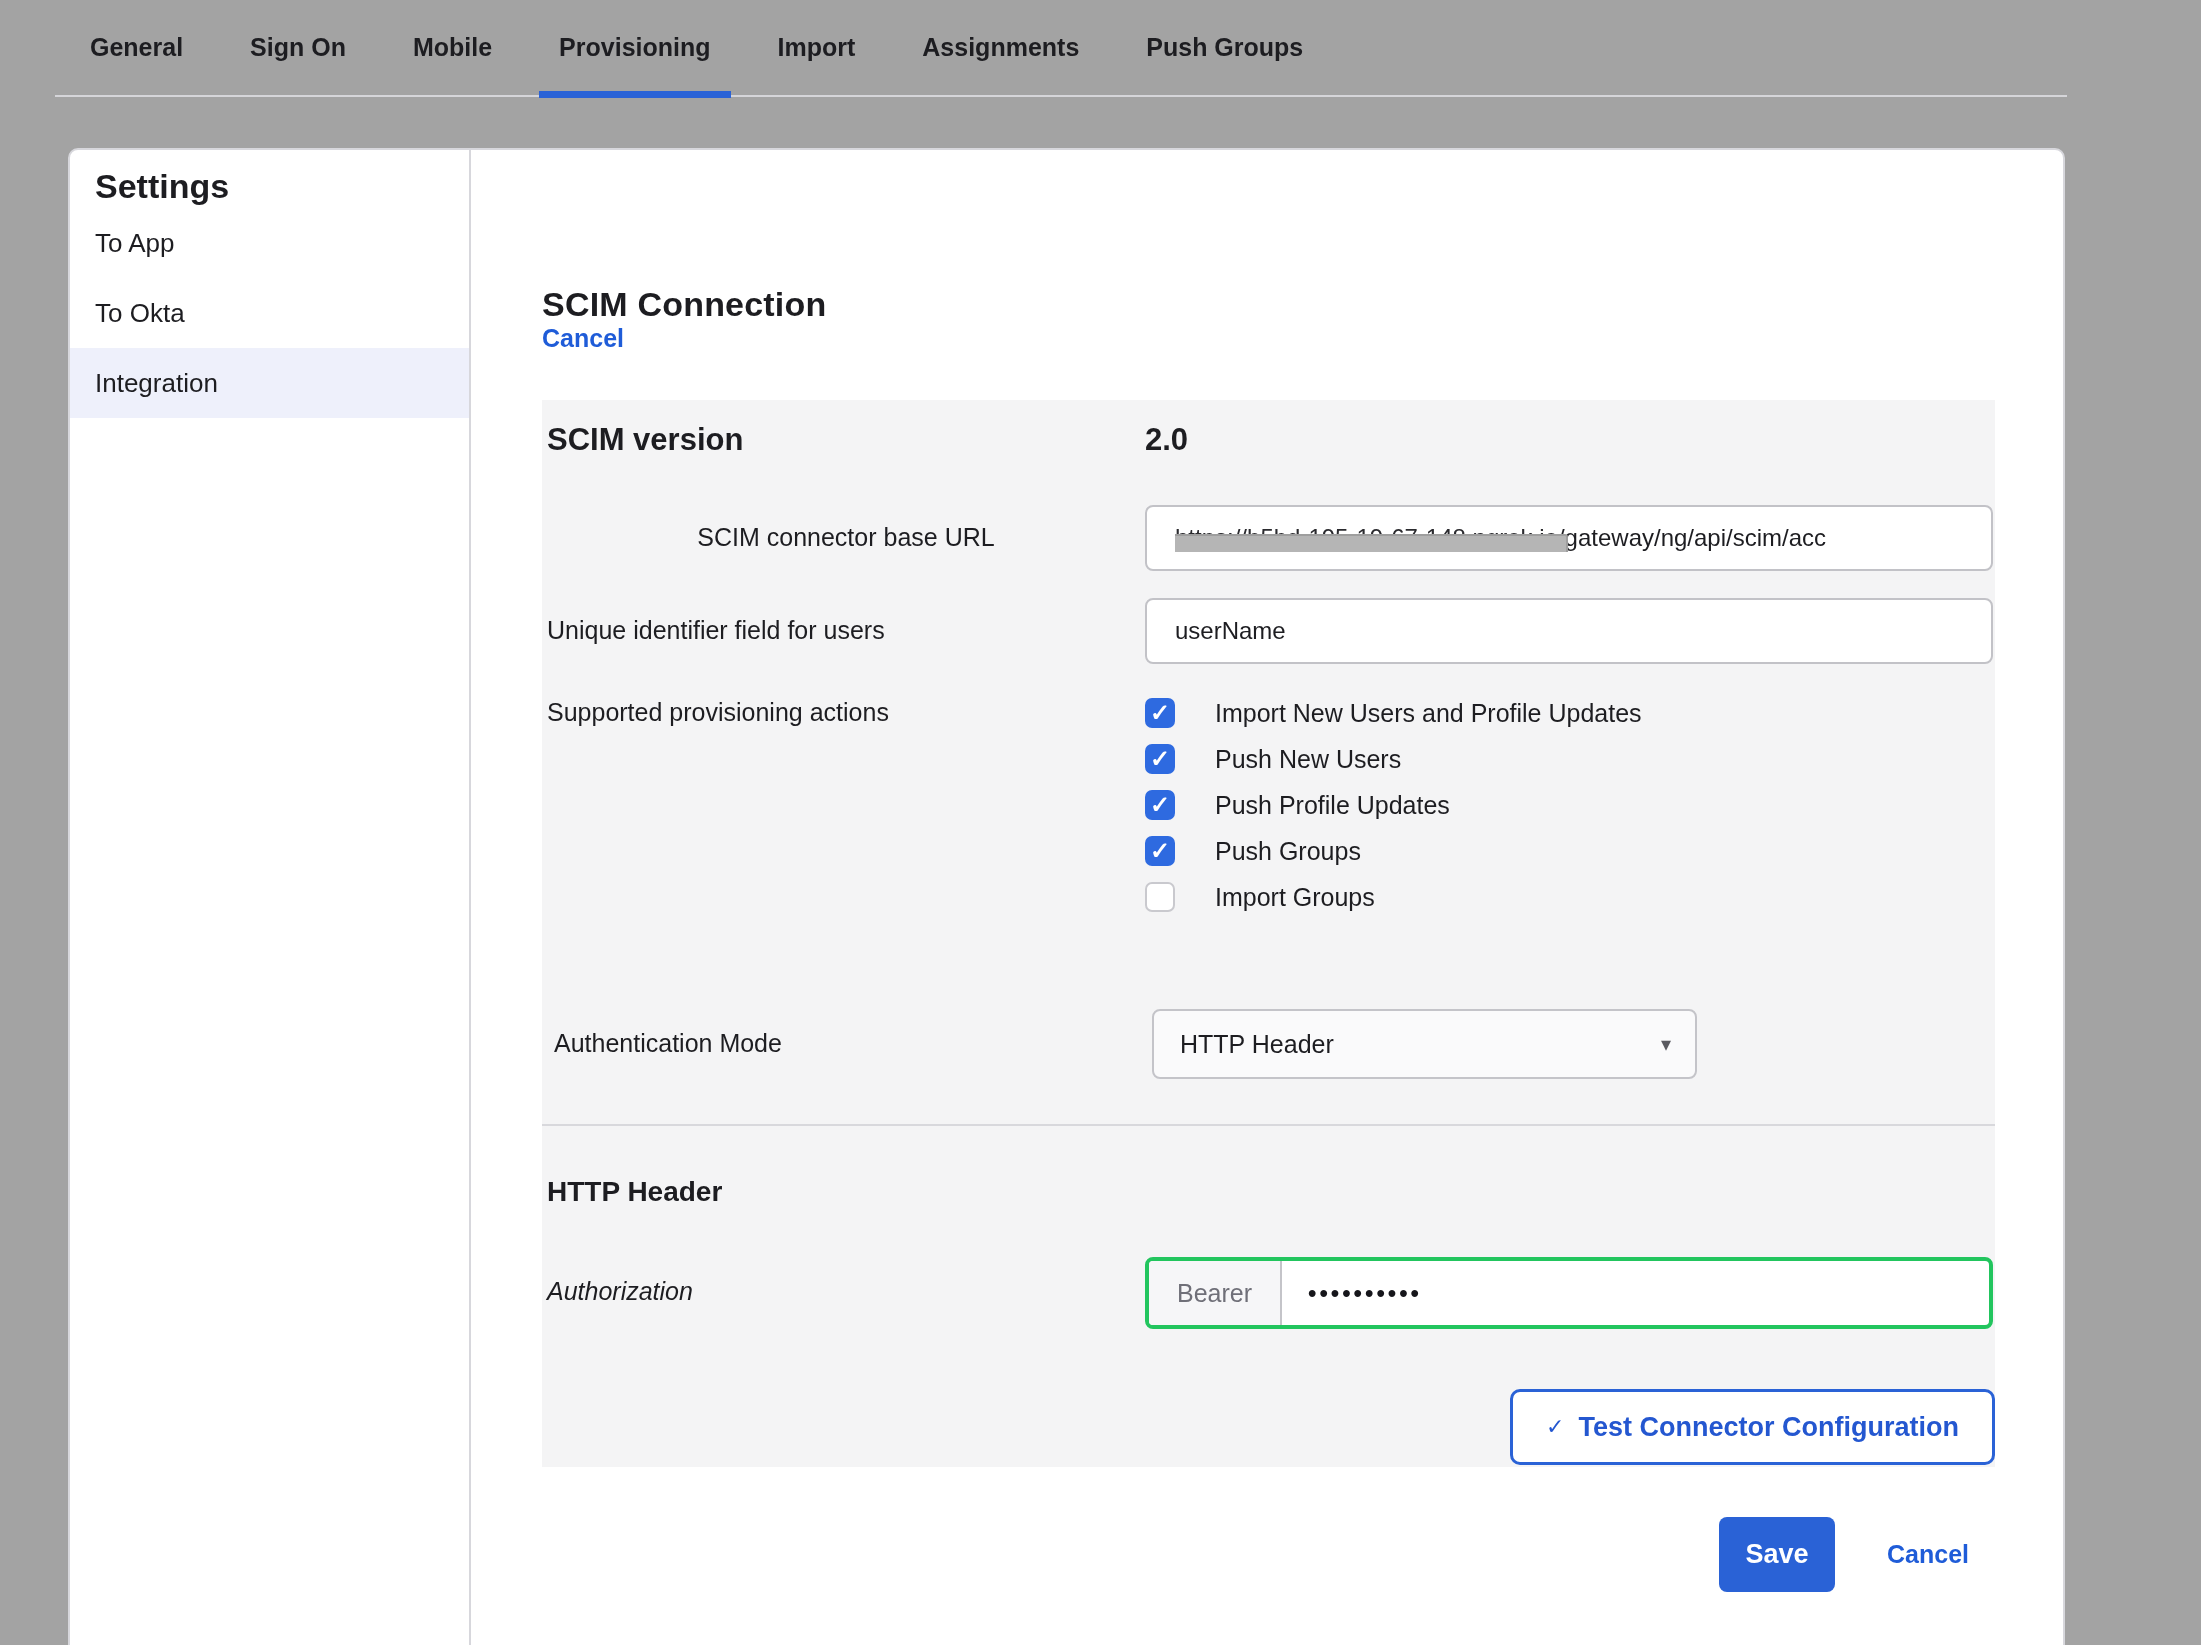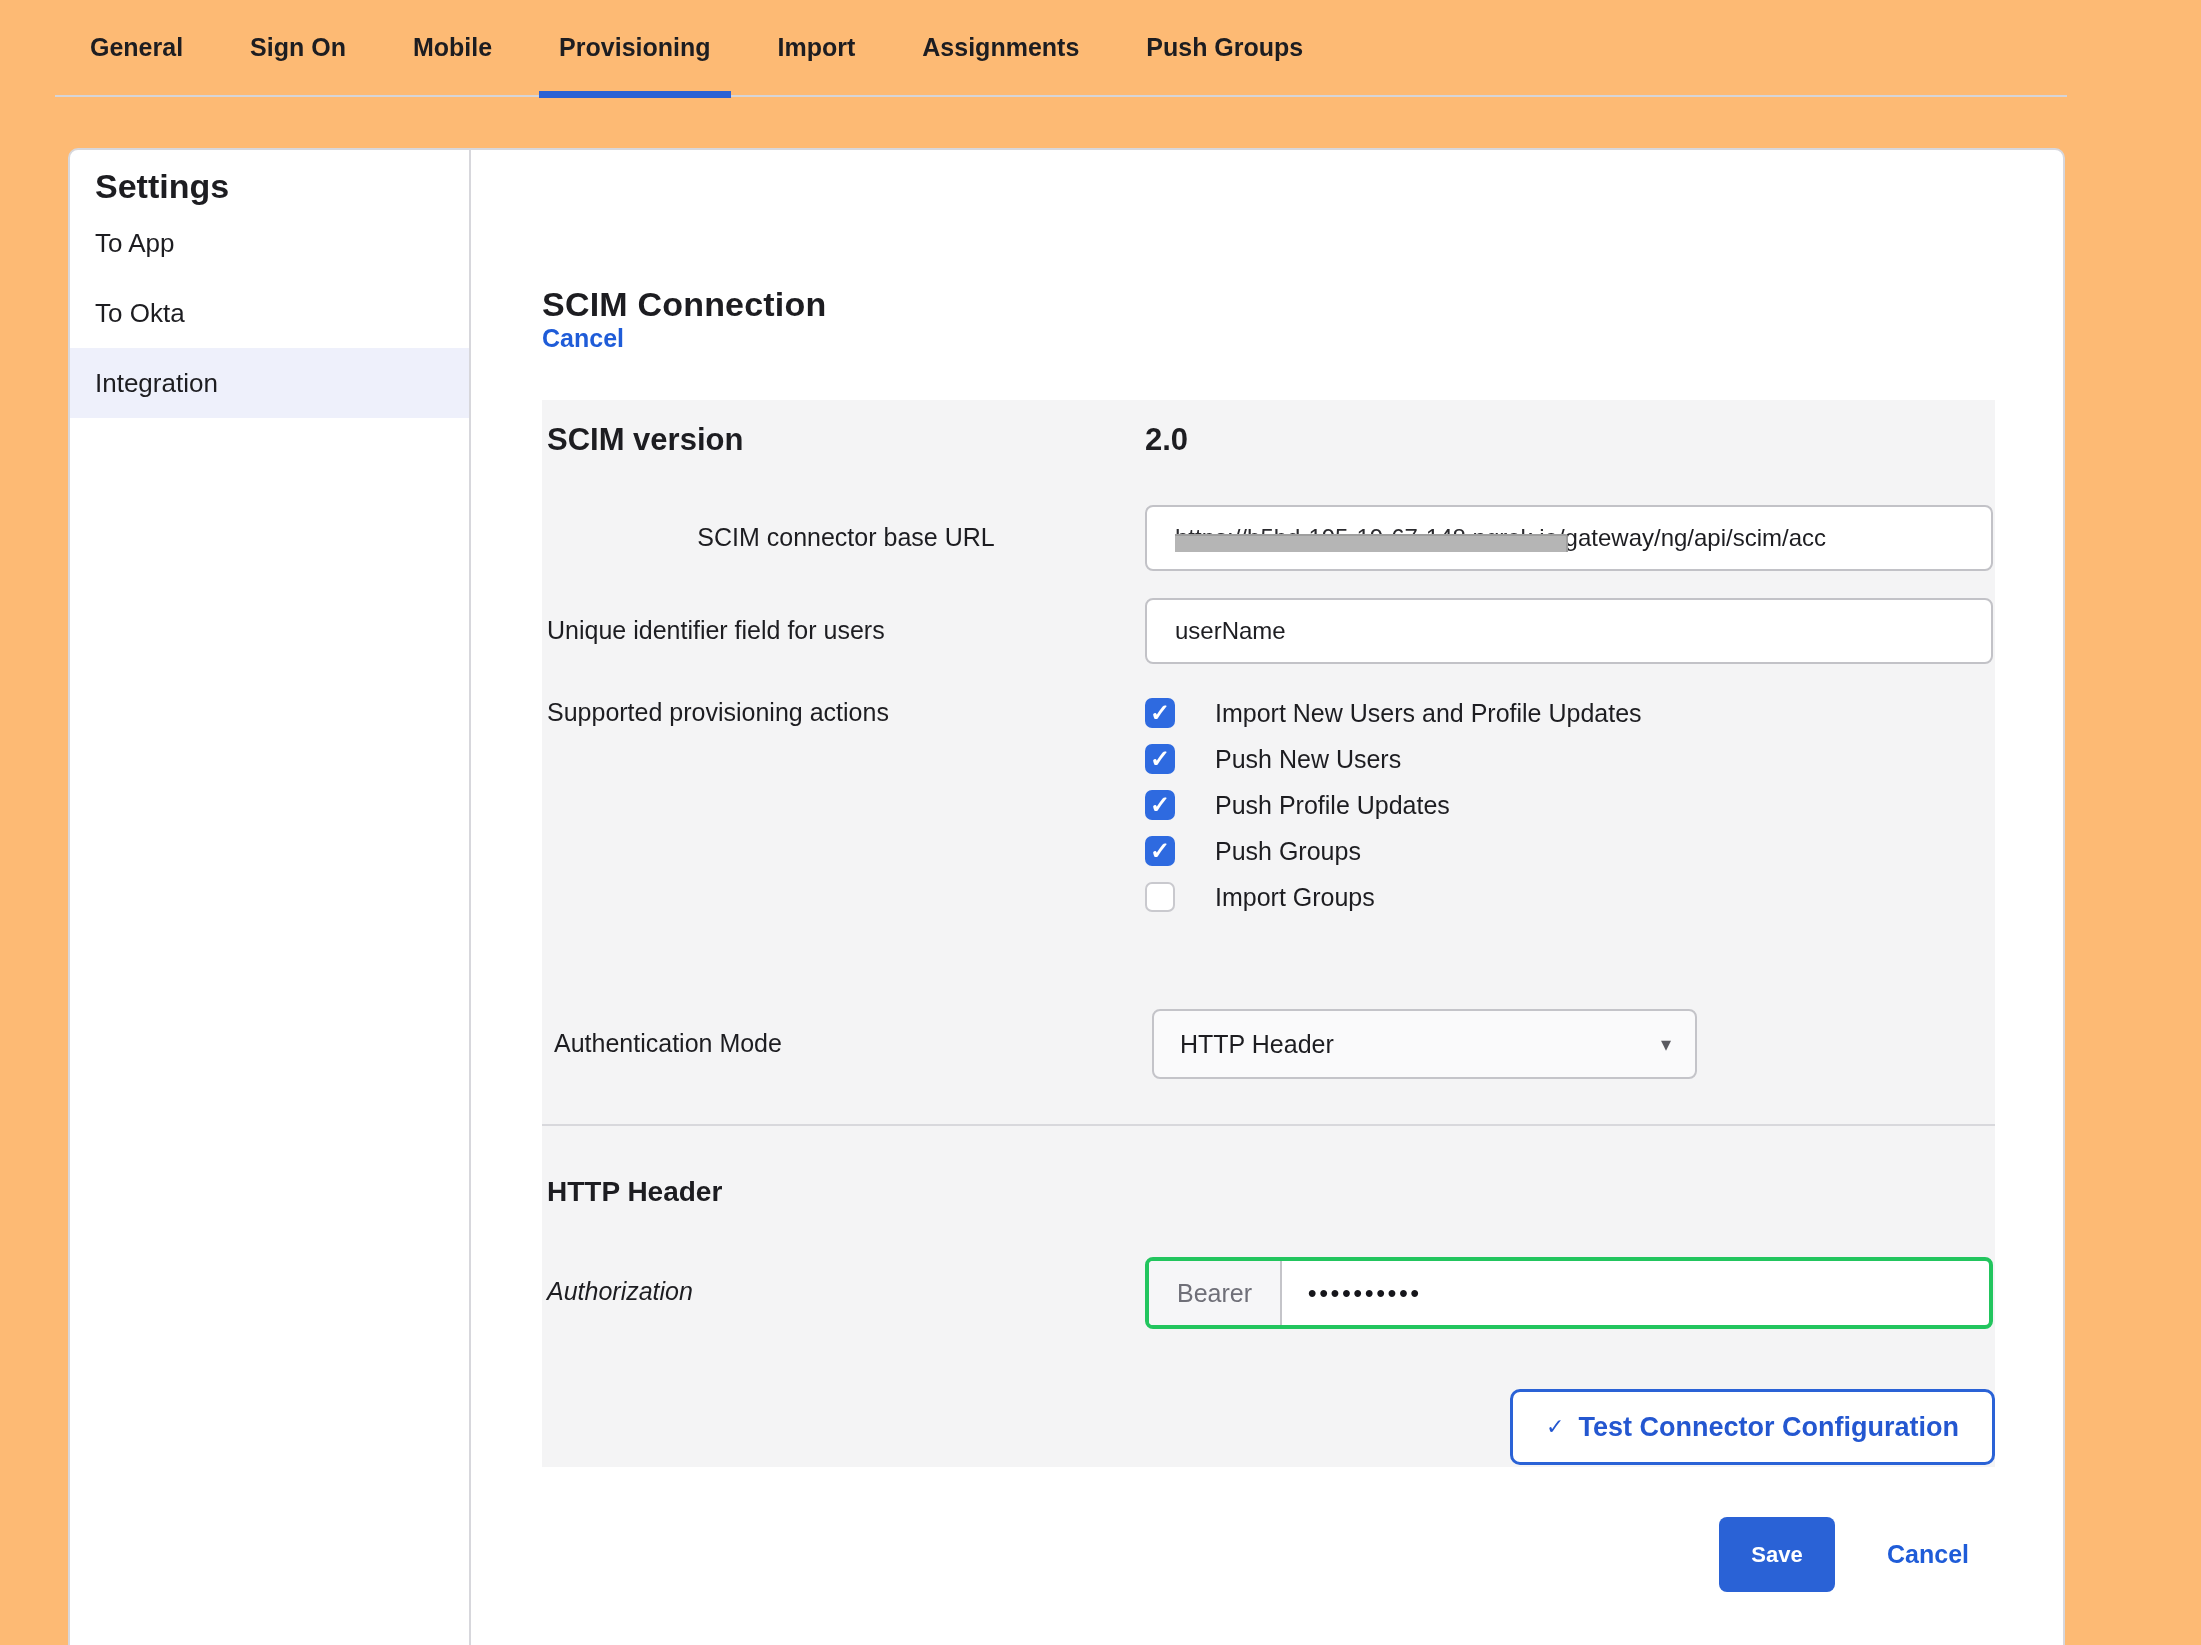--- a/index.html
+++ b/index.html
@@ -1,18 +1,18 @@
 <!DOCTYPE html>
 <html><head>
 <meta charset="utf-8">
 <style>
   * { margin:0; padding:0; box-sizing:border-box; }
   html,body { background:#ffffff; }
   body { font-family:"Liberation Sans", sans-serif; color:#1d1d21; }
-  .page { position:relative; width:2201px; height:1645px; background:#fdba74; overflow:hidden; }
+  .page { position:relative; width:2201px; height:1645px; background:#a3a3a3; overflow:hidden; }
 
   
   .tabbar { position:absolute; left:55px; top:0; width:2012px; height:97px;
             border-bottom:2px solid #d5d5d9; display:flex; align-items:center;
             gap:27px; padding-left:15px; }
   .tab { position:relative; height:97px; display:flex; align-items:center;
          padding:0 20px; font-size:25px; font-weight:700; color:#1d1d21; cursor:pointer; }
   .tab.active::after { content:""; position:absolute; left:0; right:0; bottom:-2px;
          height:7px; background:#2a62d6; }
 
@@ -94,21 +94,21 @@
   .test-btn { width:485px; height:76px; background:#fff; border:3px solid #2a62d6;
           border-radius:10px; display:flex; align-items:center; justify-content:center;
           gap:14px; color:#2457d0; font-size:27px; font-weight:700; cursor:pointer; }
   .test-btn .glyph { font-size:22px; font-weight:400; }
 
   
   .footer { margin-top:50px; display:flex; align-items:center; justify-content:flex-end;
           padding-right:26px; gap:52px; }
   .save-btn { width:116px; height:75px; background:#2a62d6; color:#fff; border:none;
           border-radius:8px; font-family:"Liberation Sans", sans-serif;
-          font-size:22px; font-weight:700; cursor:pointer;text-align:center; }
+          font-size:27px; font-weight:700; cursor:pointer;text-align:center; }
 </style>
 </head>
 <body>
 
 <div class="page">
 
   <nav class="tabbar">
     <div class="tab">General</div>
     <div class="tab">Sign On</div>
     <div class="tab">Mobile</div>

